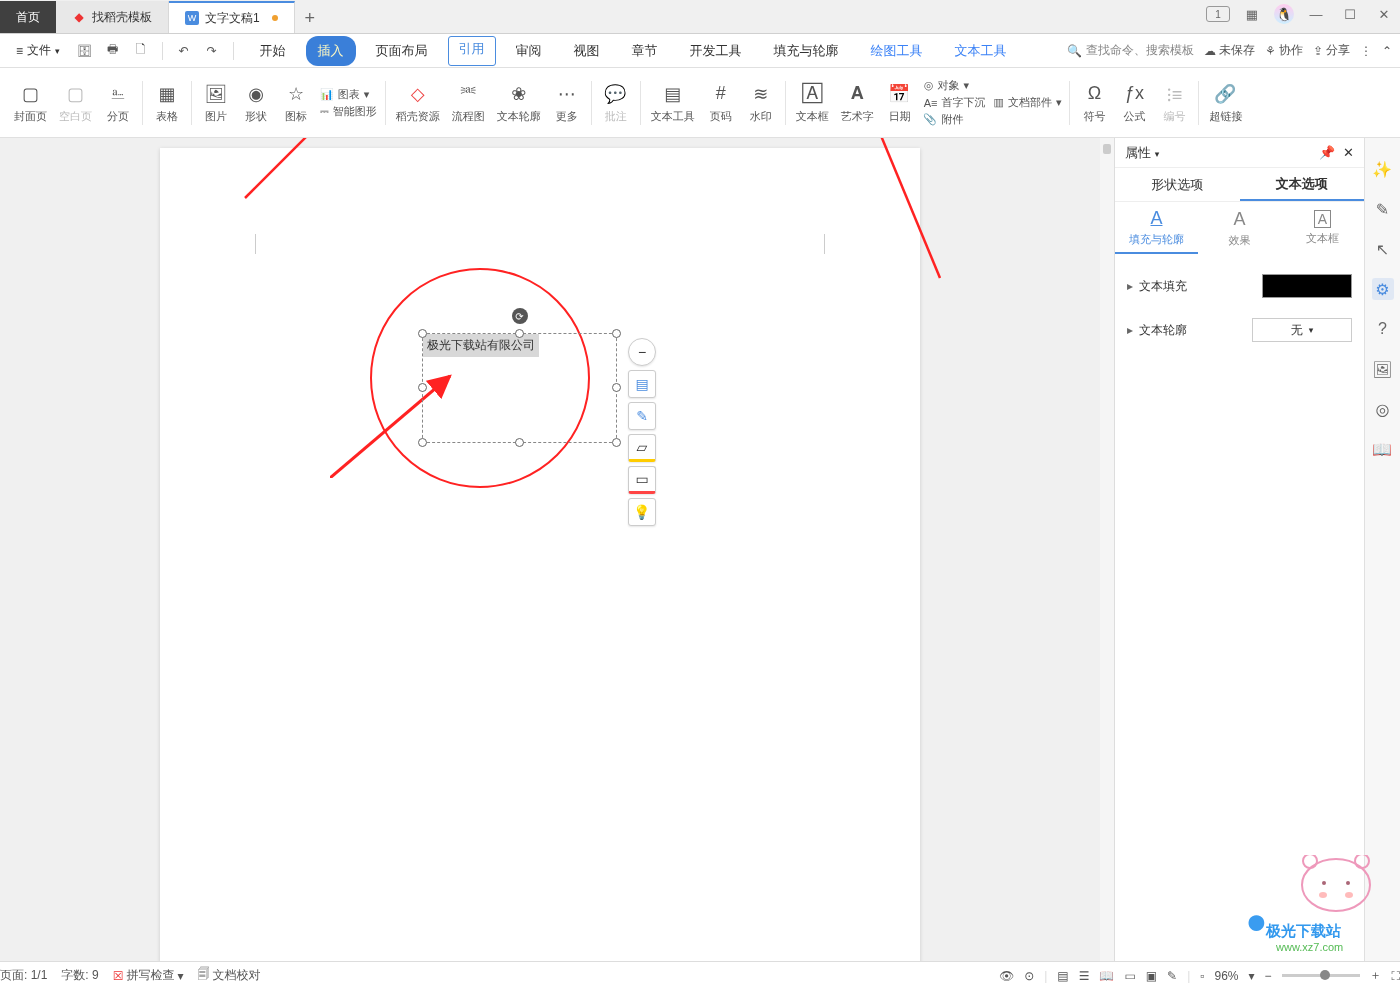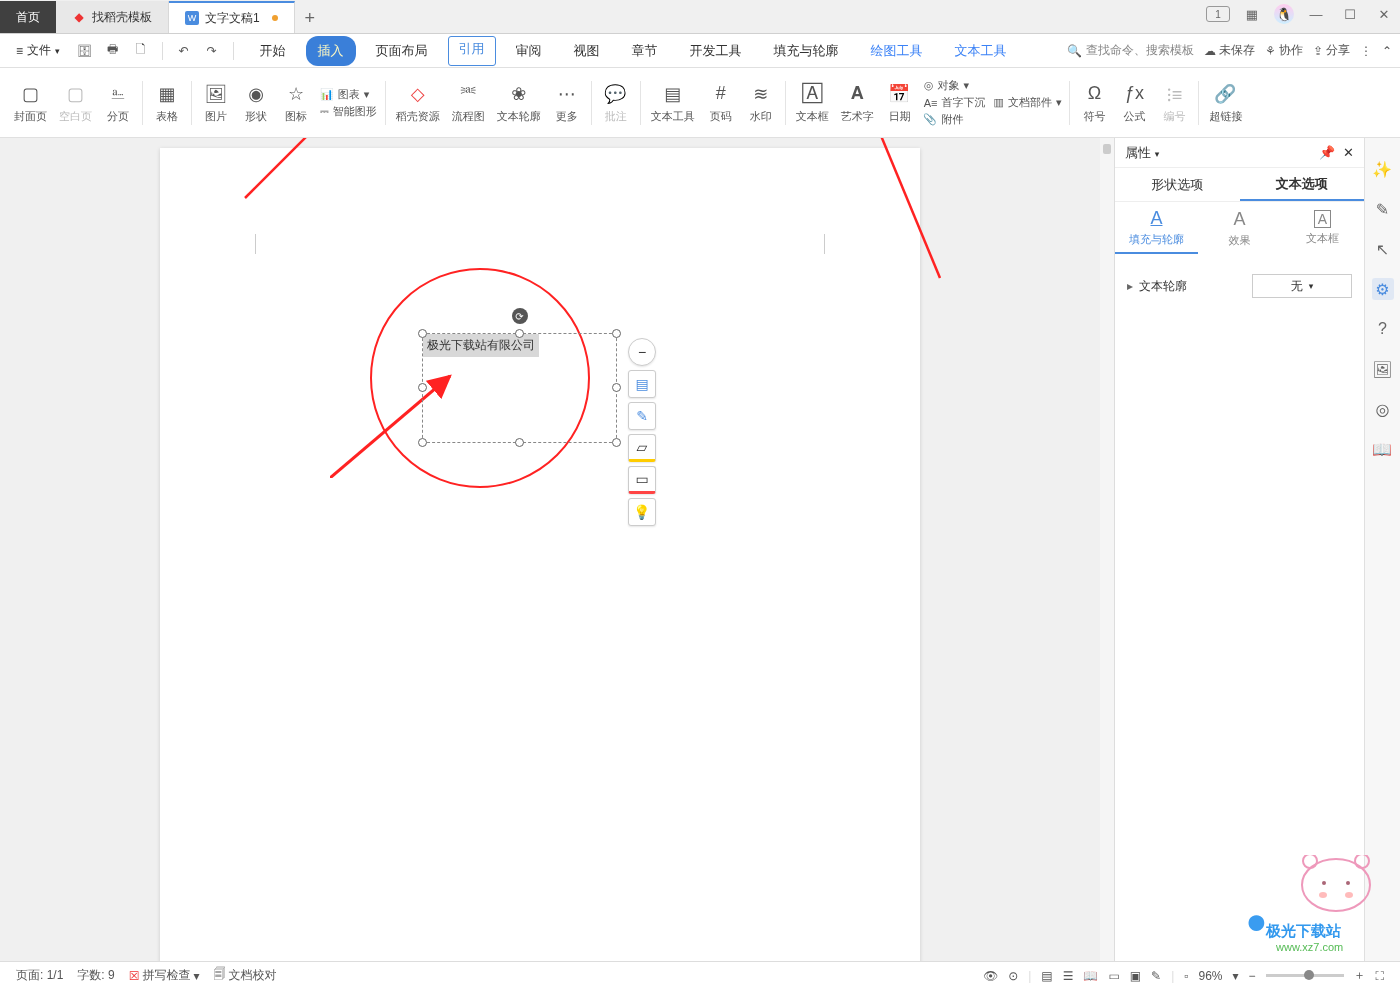--- a/index.html
+++ b/index.html
@@ -83,21 +83,21 @@
 
 
 .side-tools { width: 36px; background: #f7f7f7; border-left: 1px solid #e0e0e0; display: flex; flex-direction: column; align-items: center; padding-top: 20px; gap: 18px; }
 .side-tool { width: 22px; height: 22px; display: flex; align-items: center; justify-content: center; color: #666; cursor: pointer; font-size: 16px; }
 .side-tool.active { background: #e0e8f4; border-radius: 3px; color: #4a8cdf; }
 
 
 .doc-scroll { position: absolute; right: 0; top: 0; width: 14px; height: 100%; background: #f5f5f5; }
 
 
-.status-bar { position: absolute; bottom: 0; left: 0; right: 0; height: 28px; background: #fff; border-top: 1px solid #ddd; display: flex; align-items: center; padding: 0 16px; font-size: 12px; color: #555; gap: 14px; }
+.status-bar { position: absolute; bottom: 0; left: 0; right: 0; height: 28px; background: #fff; border-top: 1px solid #ddd; display: flex; align-items: center; padding: 0 0; font-size: 12px; color: #555; gap: 14px; }
 .status-right { margin-left: auto; display: flex; align-items: center; gap: 10px; }
 .status-btn { display: flex; align-items: center; gap: 3px; cursor: pointer; }
 .watermark { position: absolute; right: 22px; bottom: 36px; pointer-events: none; }
 
 </style>
 </head>
 <body>
 
 <div class="tabs-bar">
   <div class="tab home">首页</div>
@@ -368,20 +368,24 @@
       <div class="props-subtab">
           <span style="font-size:18px">A</span>
           <span>效果</span>
         </div>
       <div class="props-subtab">
           <span style="font-size:14px;border:1px solid #888;padding:0 3px">A</span>
           <span>文本框</span>
         </div>
     </div>
     <div class="props-body">
+      <div class="props-row">
+        <span><span class="arrow">▸</span><span>文本填充</span></span>
+        <div class="color-swatch"></div>
+      </div>
       <div class="props-row">
         <span><span class="arrow">▸</span><span>文本轮廓</span></span>
         <div class="dropdown-select">
             <span>无</span> 
             <span style="margin-left:6px;font-size:9px">▾</span>
           </div>
       </div>
     </div>
   </div>
 

